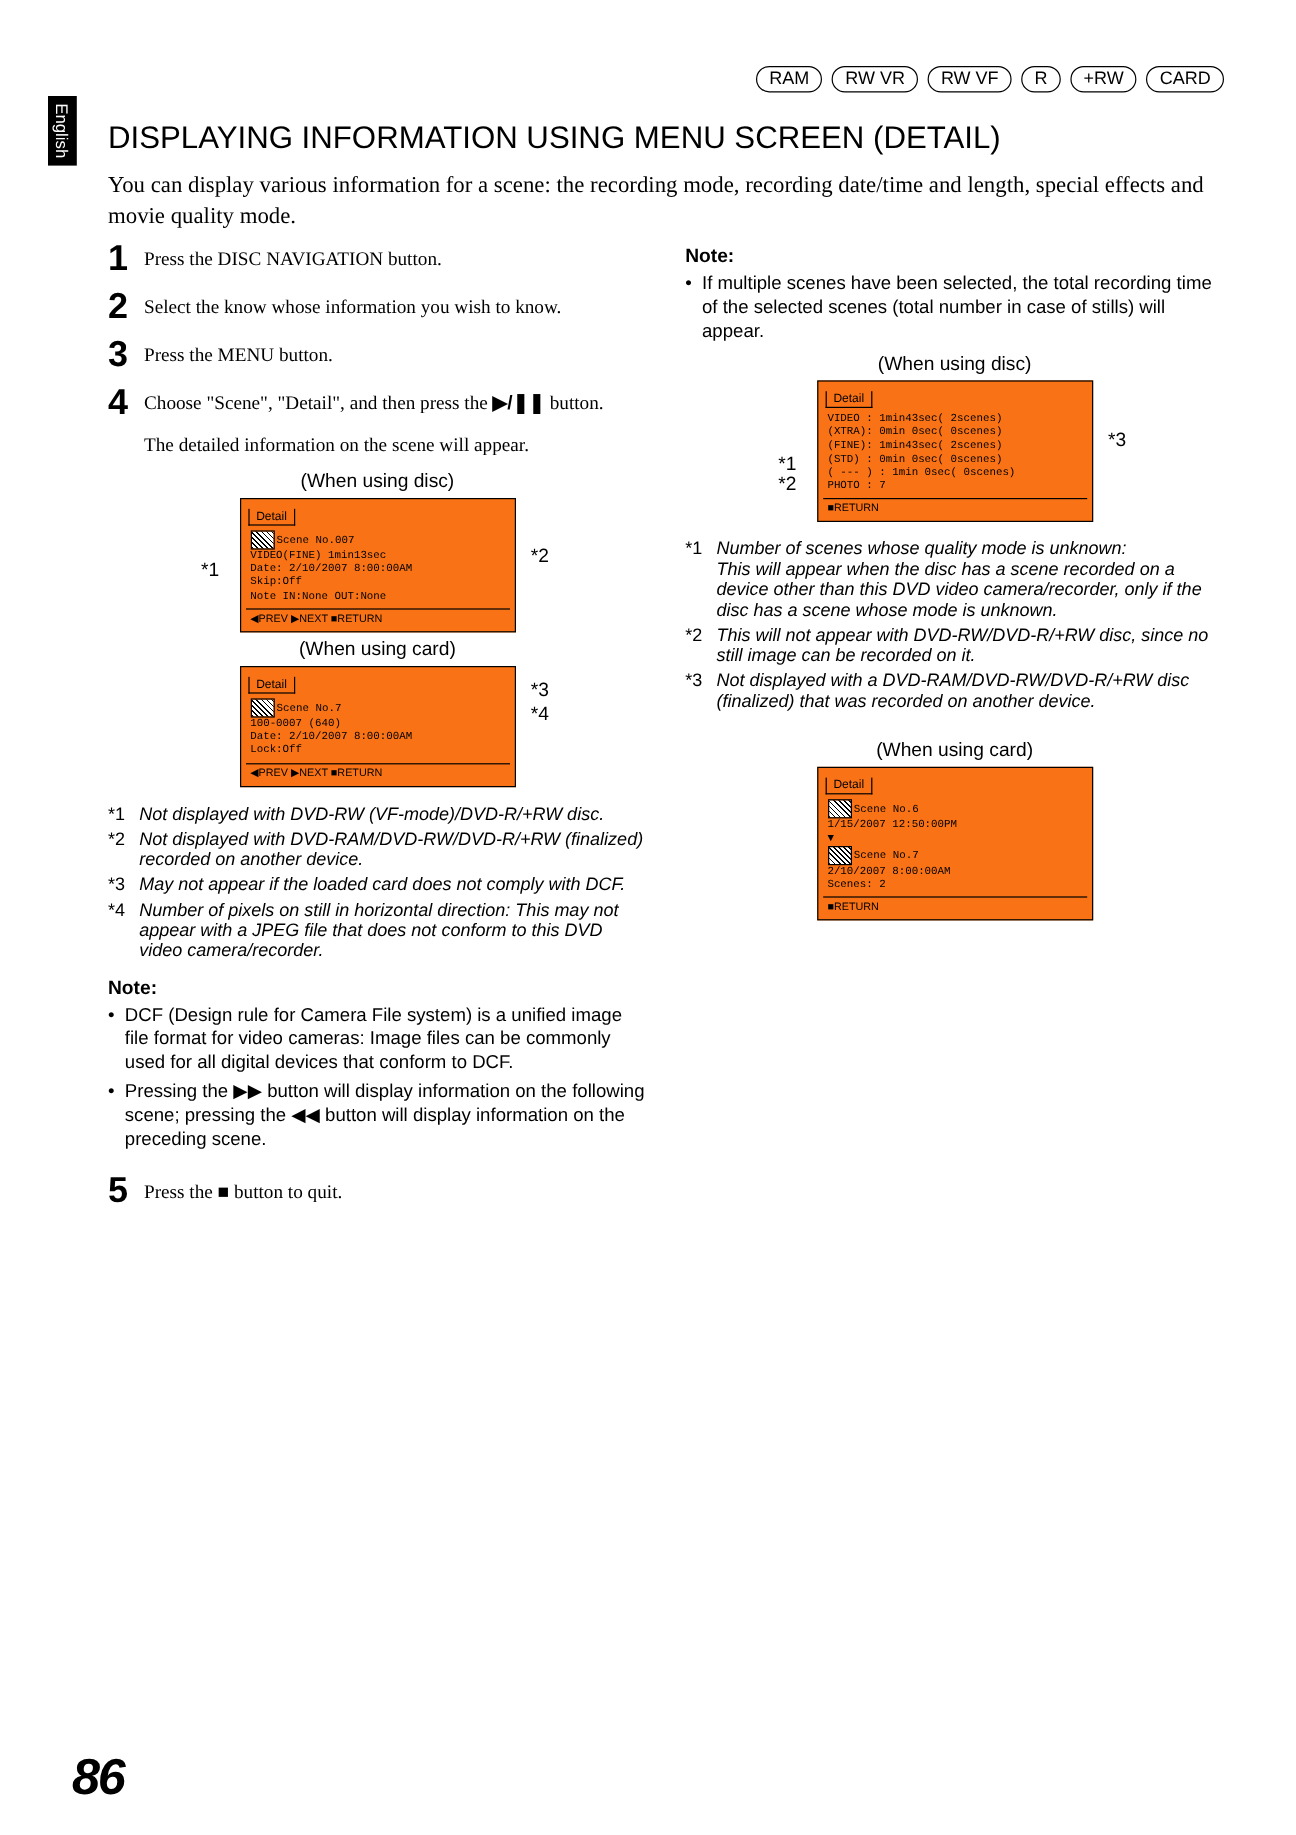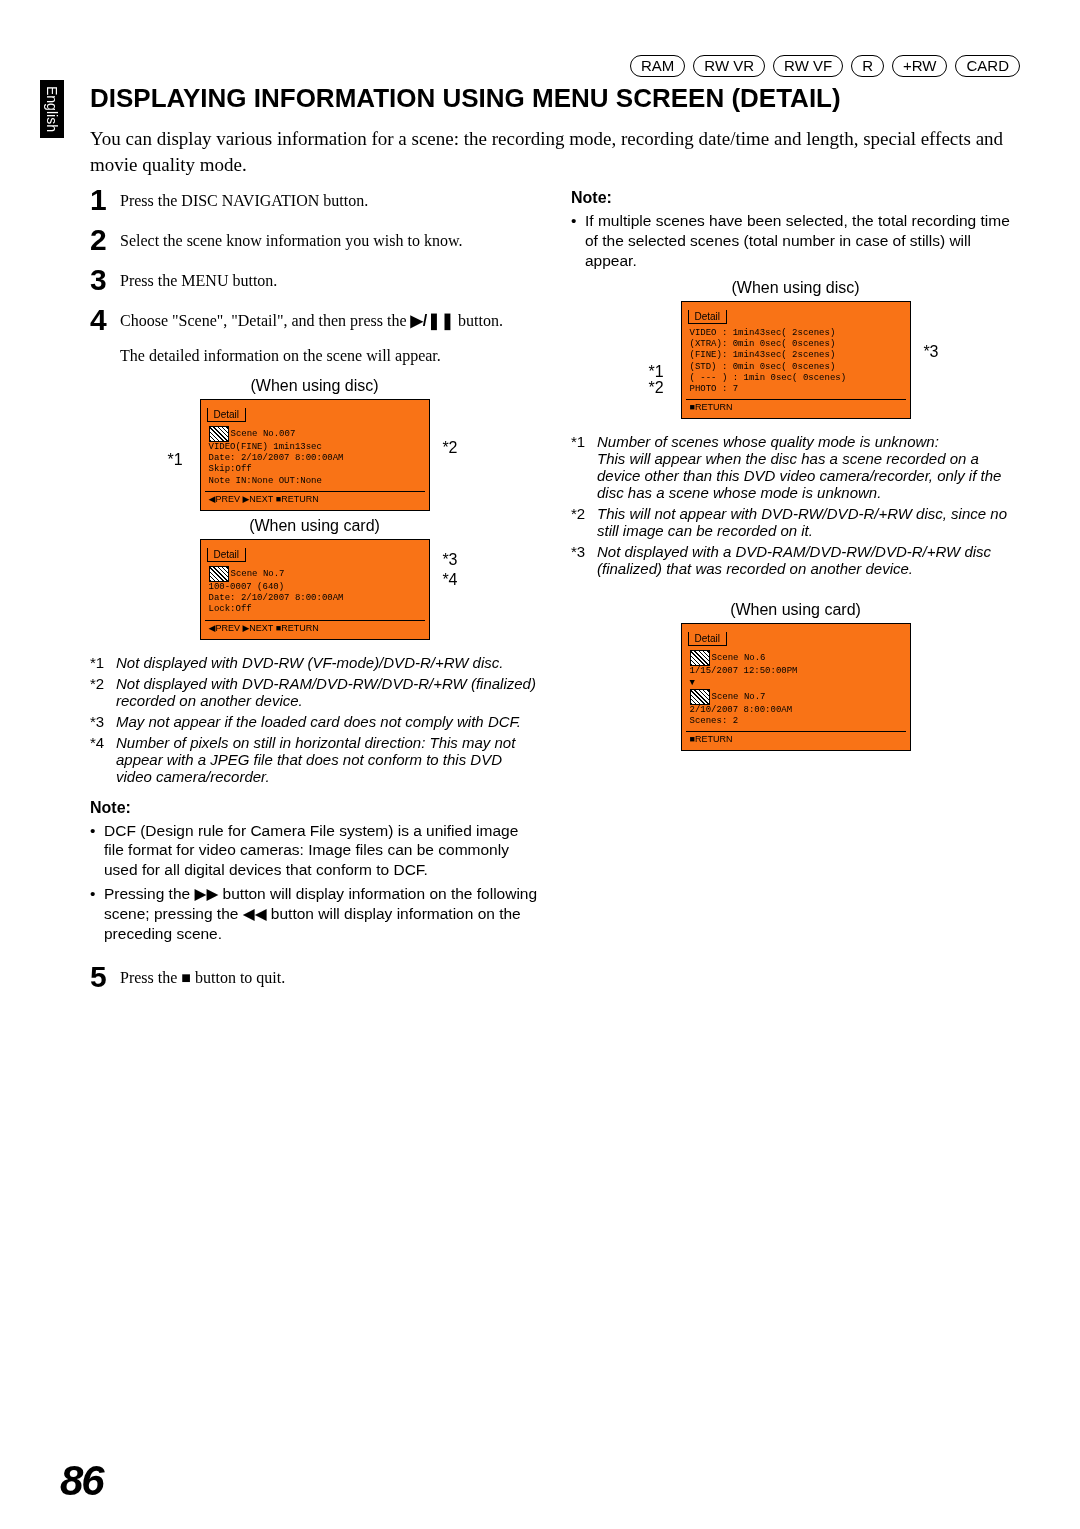--- a/index.html
+++ b/index.html
@@ -24,35 +24,35 @@
     background: #000;
     color: #fff;
     font-family: Arial, sans-serif;
     font-size: 14px;
     padding: 6px 4px;
     writing-mode: vertical-rl;
     text-orientation: mixed;
   }
   .badges {
     text-align: right;
-    margin-bottom: 6px;
+    margin-bottom: 22px;
   }
   .badge {
     display: inline-block;
     border: 1.5px solid #000;
     border-radius: 14px;
     padding: 1px 10px;
     font-family: Arial, sans-serif;
     font-size: 15px;
     margin-left: 4px;
     line-height: 1.2;
   }
   .h1 {
     font-family: Arial, sans-serif;
-    font-weight: bold;
+    font-weight: normal;
     font-size: 26px;
     margin: 4px 0 12px;
   }
   .intro {
     font-size: 19px;
     line-height: 1.35;
   }
   .cols {
     display: flex;
     gap: 32px;
@@ -210,21 +210,21 @@
 
     <div class="col-left">
 
       <div class="steprow">
         <div class="stepnum">1</div>
         <div class="steptext">Press the DISC NAVIGATION button.</div>
       </div>
 
       <div class="steprow">
         <div class="stepnum">2</div>
-        <div class="steptext">Select the scene know information you wish to know.</div>
+        <div class="steptext">Select the know whose information you wish to know.</div>
       </div>
 
       <div class="steprow">
         <div class="stepnum">3</div>
         <div class="steptext">Press the MENU button.</div>
       </div>
 
       <div class="steprow">
         <div class="stepnum">4</div>
         <div class="steptext">

